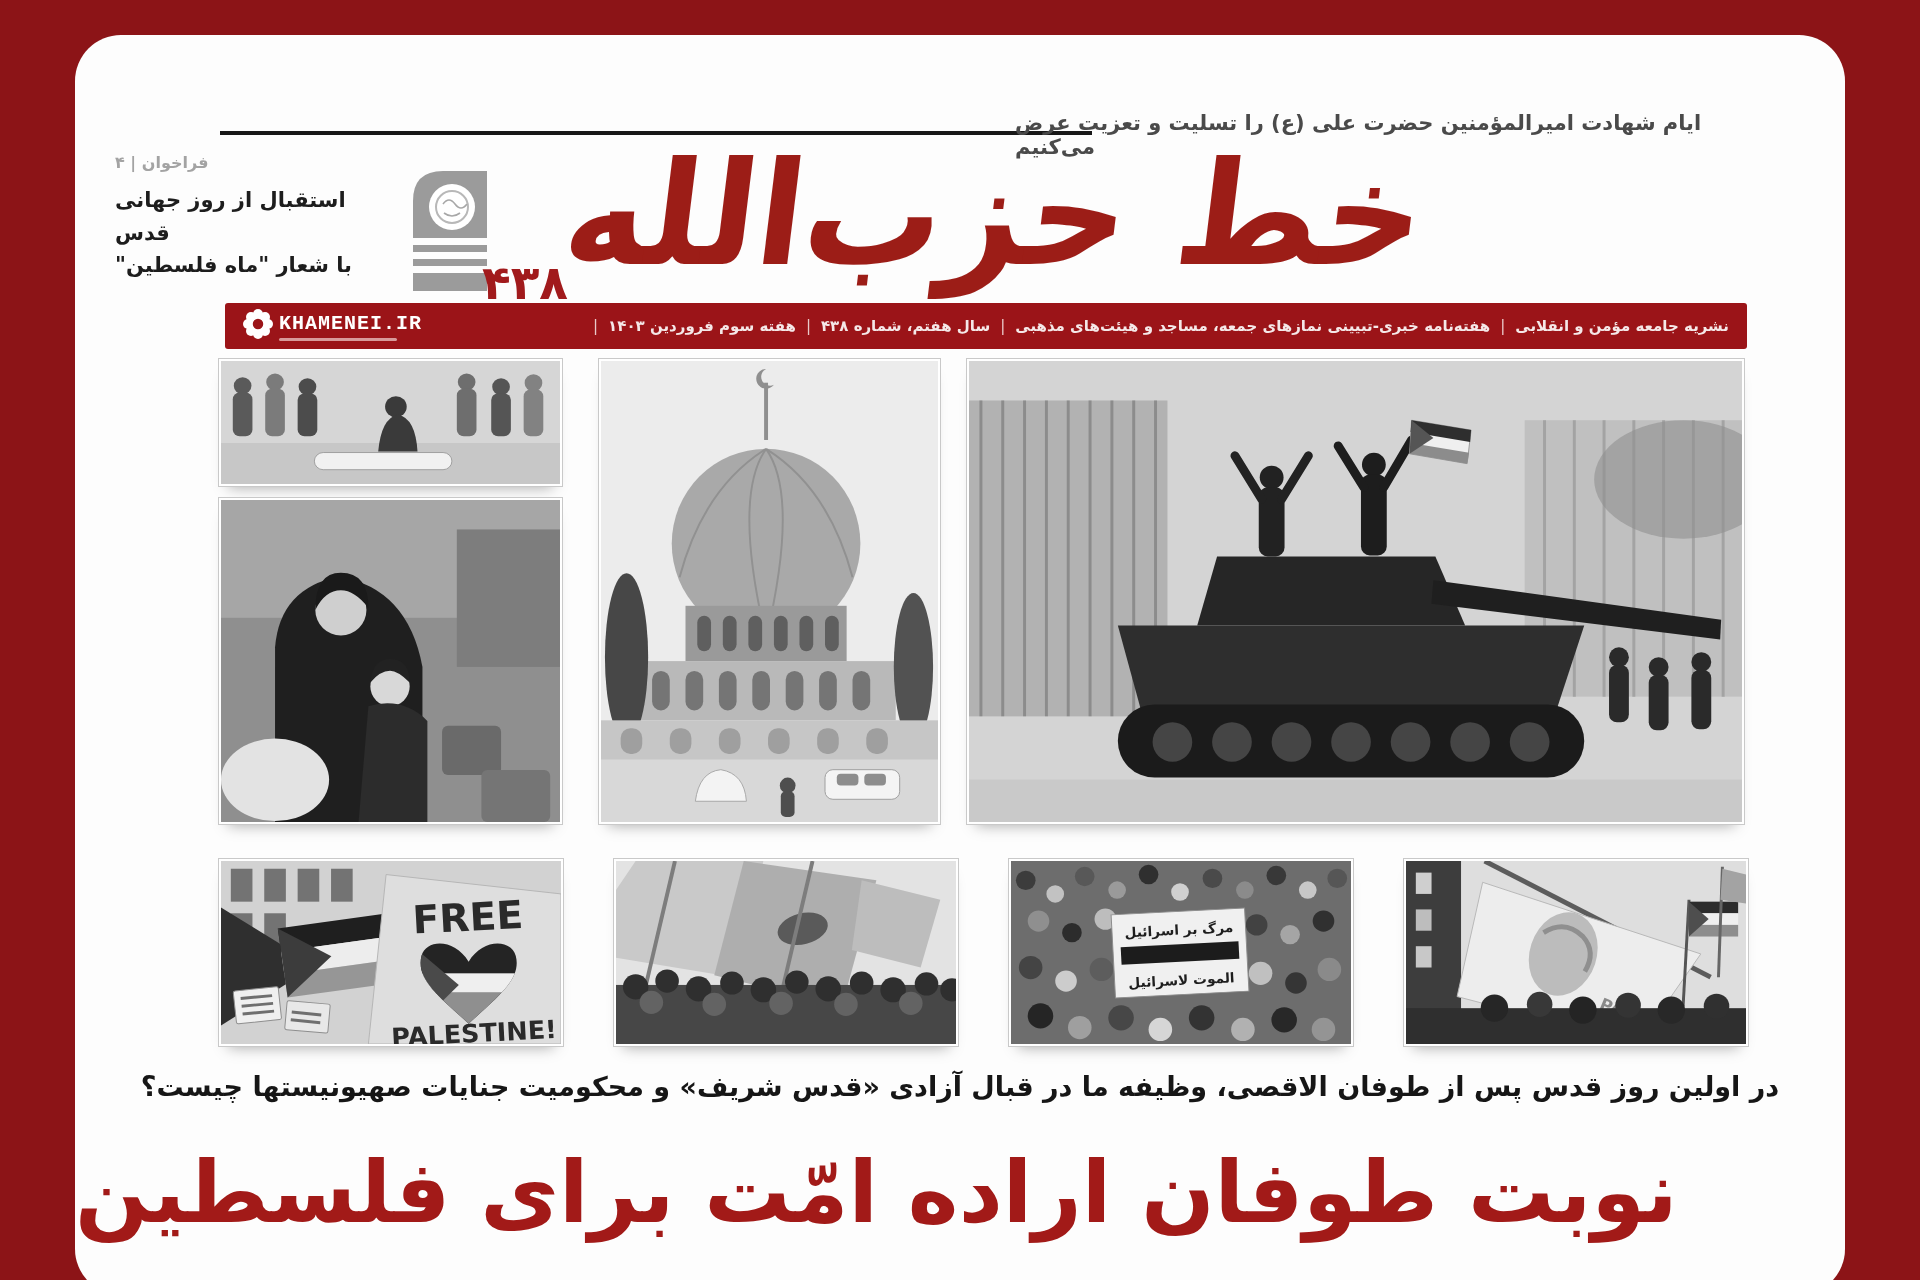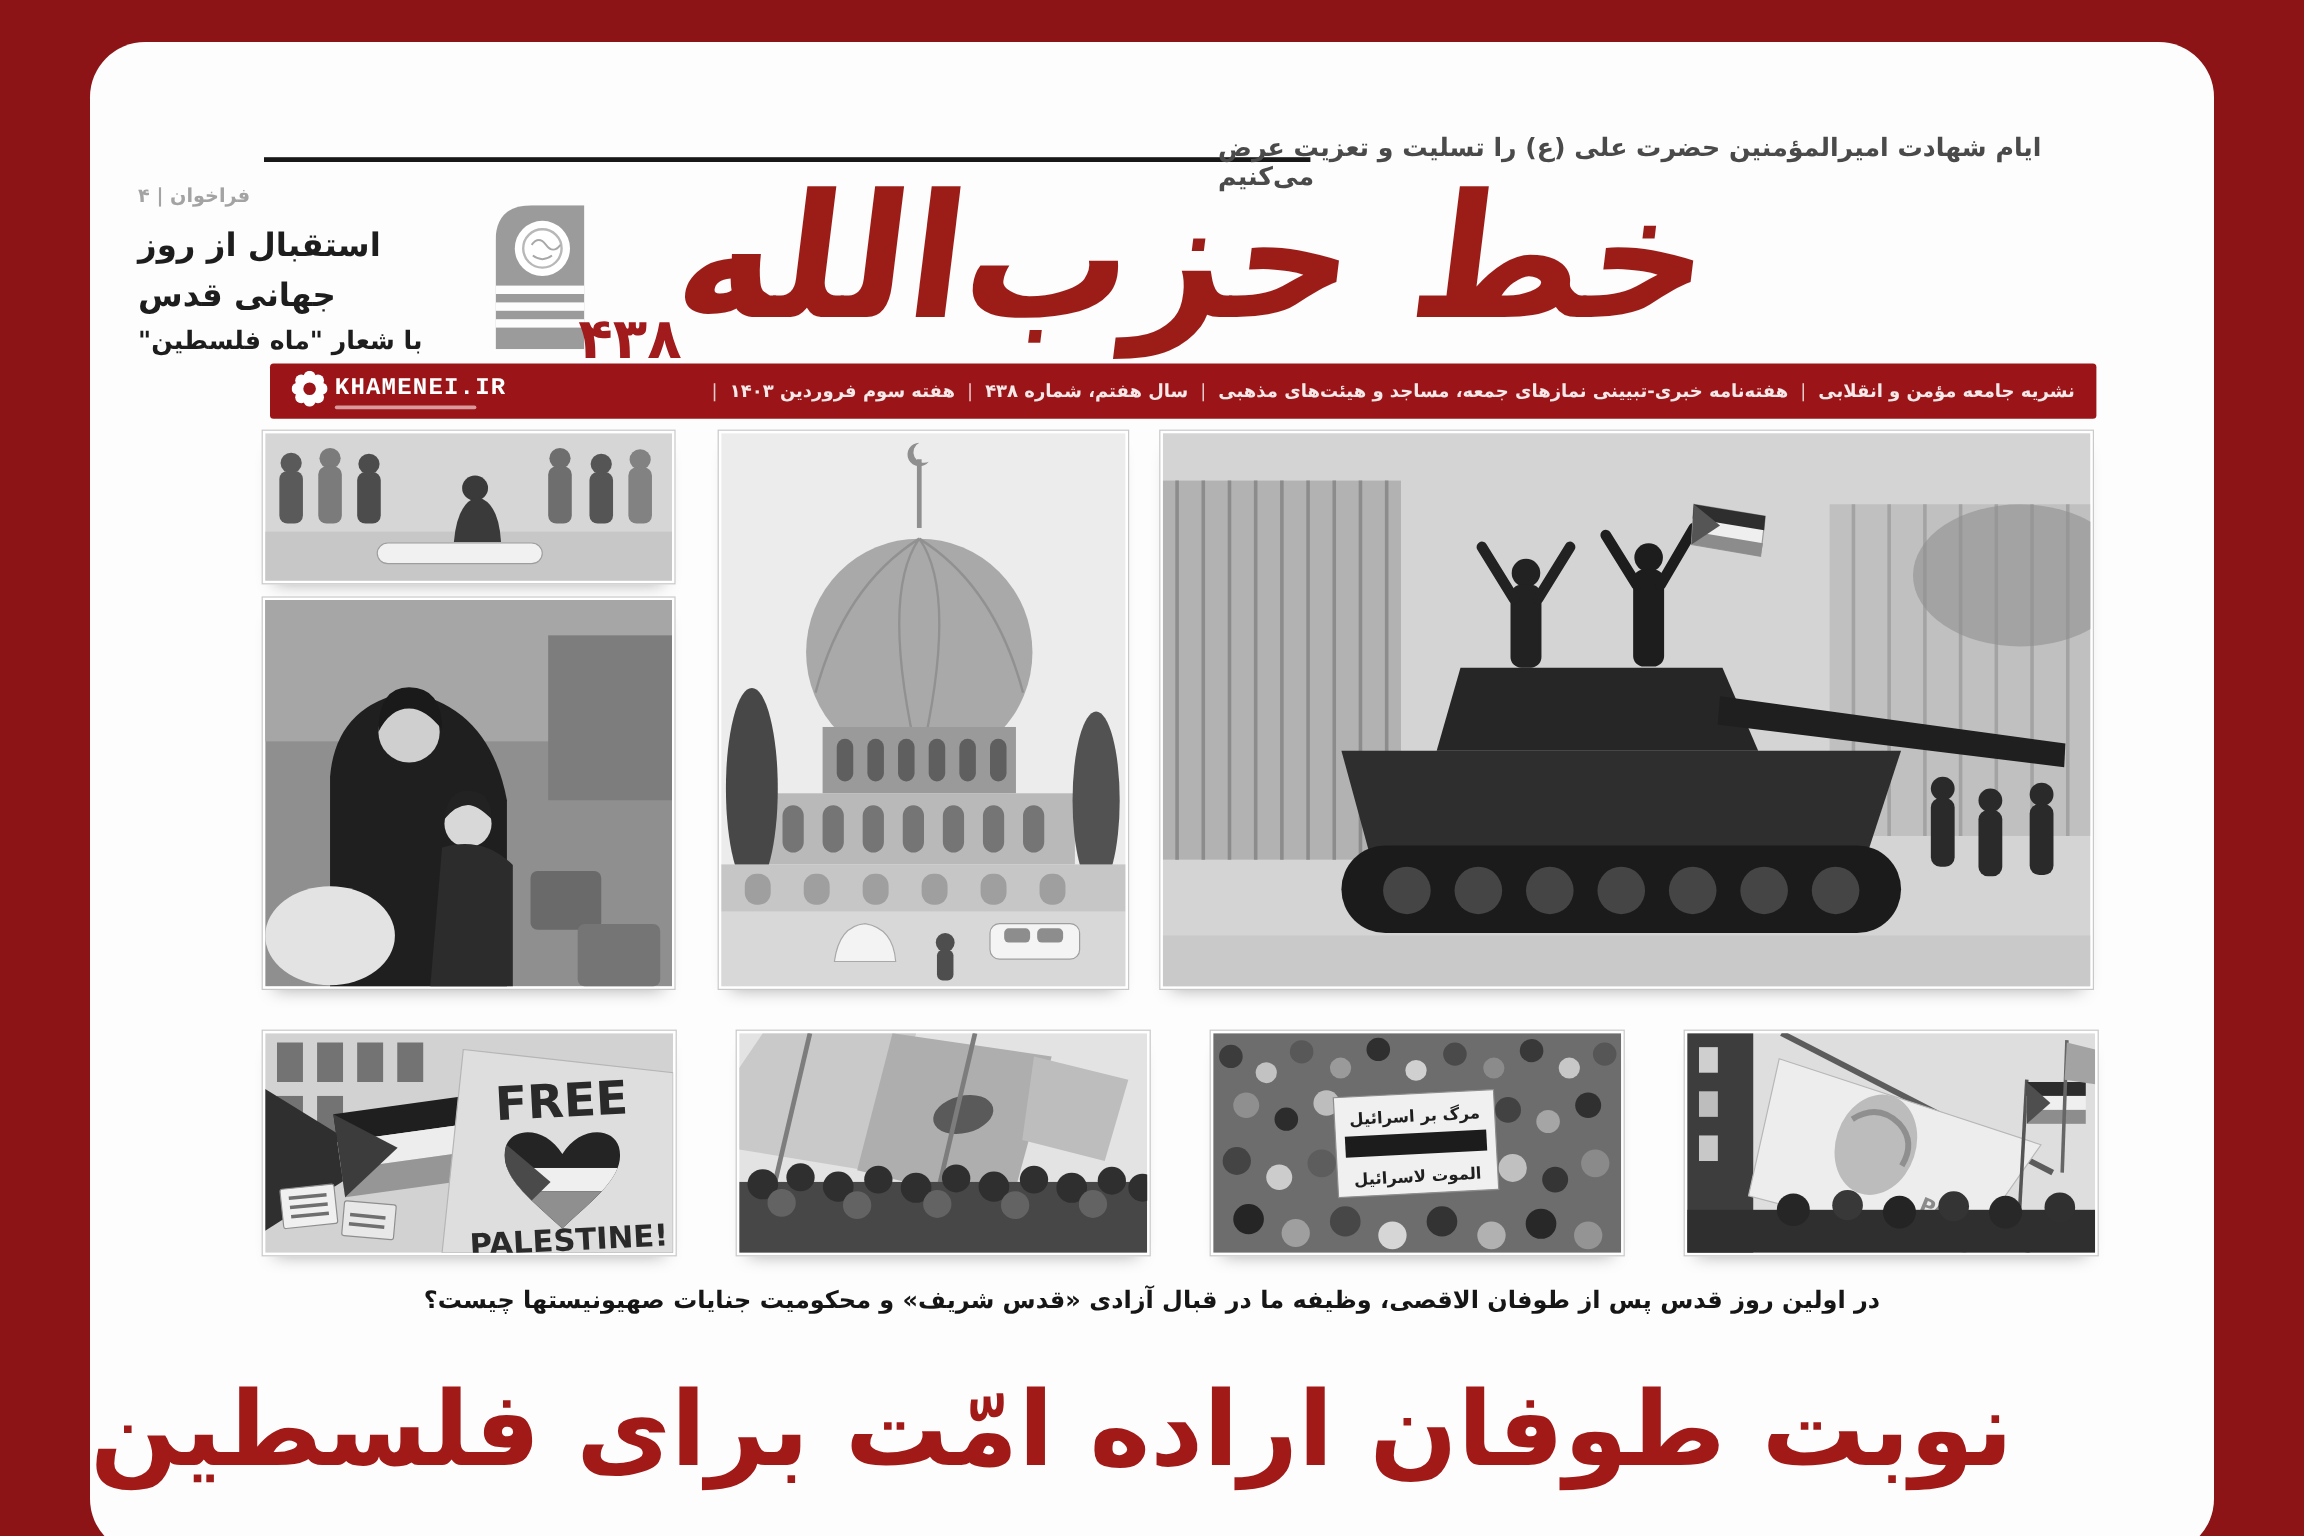--- a/index.html
+++ b/index.html
@@ -15,21 +15,21 @@
   
   .header-rule { position:absolute; left:145px; top:96px; width:872px; height:4px; background:#181818; }
   .condolence {
     position:absolute; right:70px; top:76px; width:760px;
     direction:rtl; text-align:left; font-size:21px; font-weight:bold; color:#4a4a4a; letter-spacing:0;
   }
 
   
   .call-block { position:absolute; left:40px; top:118px; width:288px; direction:rtl; text-align:left; }
   .call-tag   { font-size:16px; font-weight:bold; color:#a3a3a3; margin-bottom:12px; }
-  .call-title { font-size:27px; font-weight:bold; color:#1d1d1d; line-height:1.55; }
+  .call-title { font-size:21px; font-weight:bold; color:#1d1d1d; line-height:1.55; }
   .call-sub   { font-size:21px; font-weight:bold; color:#1d1d1d; line-height:1.55; }
 
   .stamp { position:absolute; left:338px; top:136px; }
 
   .issue-number {
     position:absolute; left:402px; top:204px; width:96px;
     font-size:47px; font-weight:bold; color:#a11a1c; letter-spacing:3px; direction:rtl; text-align:center;margin-top:16px;
   }
 
   .masthead-logo {
@@ -64,21 +64,21 @@
   .photo-c { left:523px; top:323px; width:343px; height:467px; }
   .photo-d { left:891px; top:323px; width:779px; height:467px; }
   .photo-e { left:143px;  top:823px; width:346px; height:189px; }
   .photo-f { left:538px;  top:823px; width:346px; height:189px; }
   .photo-g { left:933px;  top:823px; width:346px; height:189px; }
   .photo-h { left:1328px; top:823px; width:346px; height:189px; }
 
   
   .subheadline {
     position:absolute; left:0; top:1036px; width:1770px;
-    direction:rtl; text-align:center; font-size:20px; font-weight:bold; color:#161616;
+    direction:rtl; text-align:center; font-size:27px; font-weight:bold; color:#161616;
   }
   .headline {
     position:absolute; left:0; top:1082px; width:1770px;
     direction:rtl; text-align:left; font-size:86px; font-weight:bold; color:#a21a18;
     line-height:1.75; white-space:nowrap;
   }
 </style>
 </head>
 <body>
 

